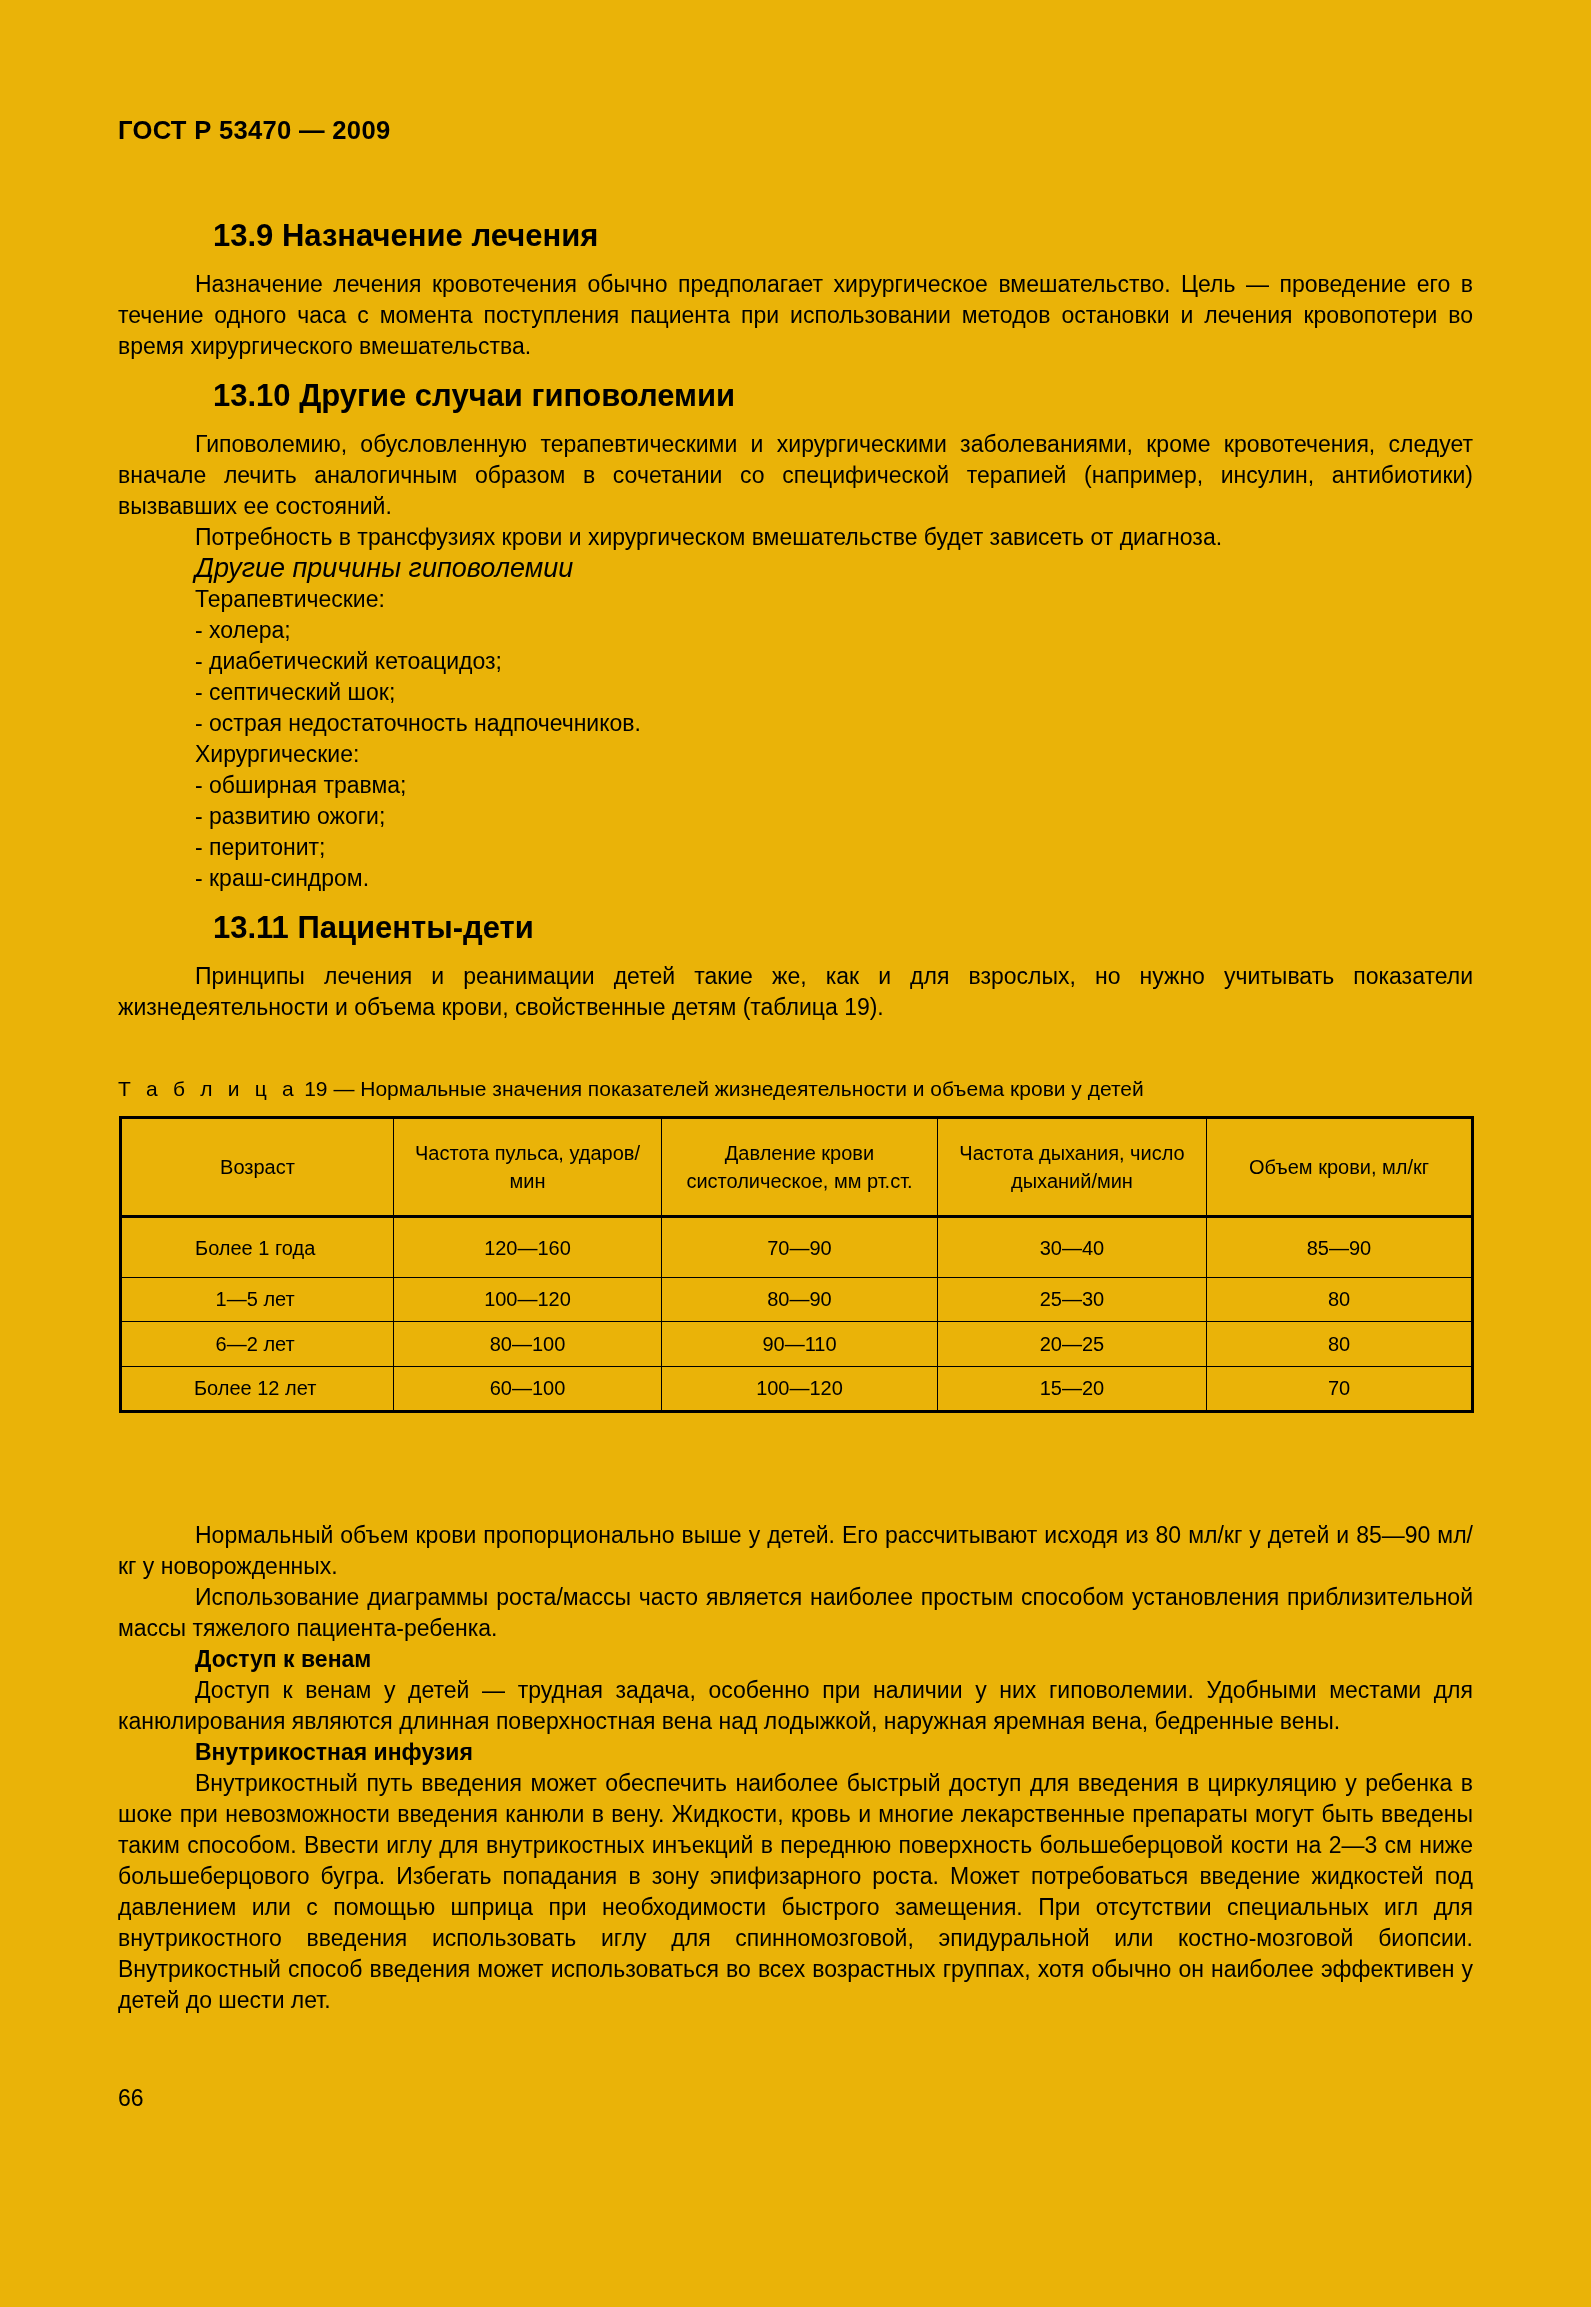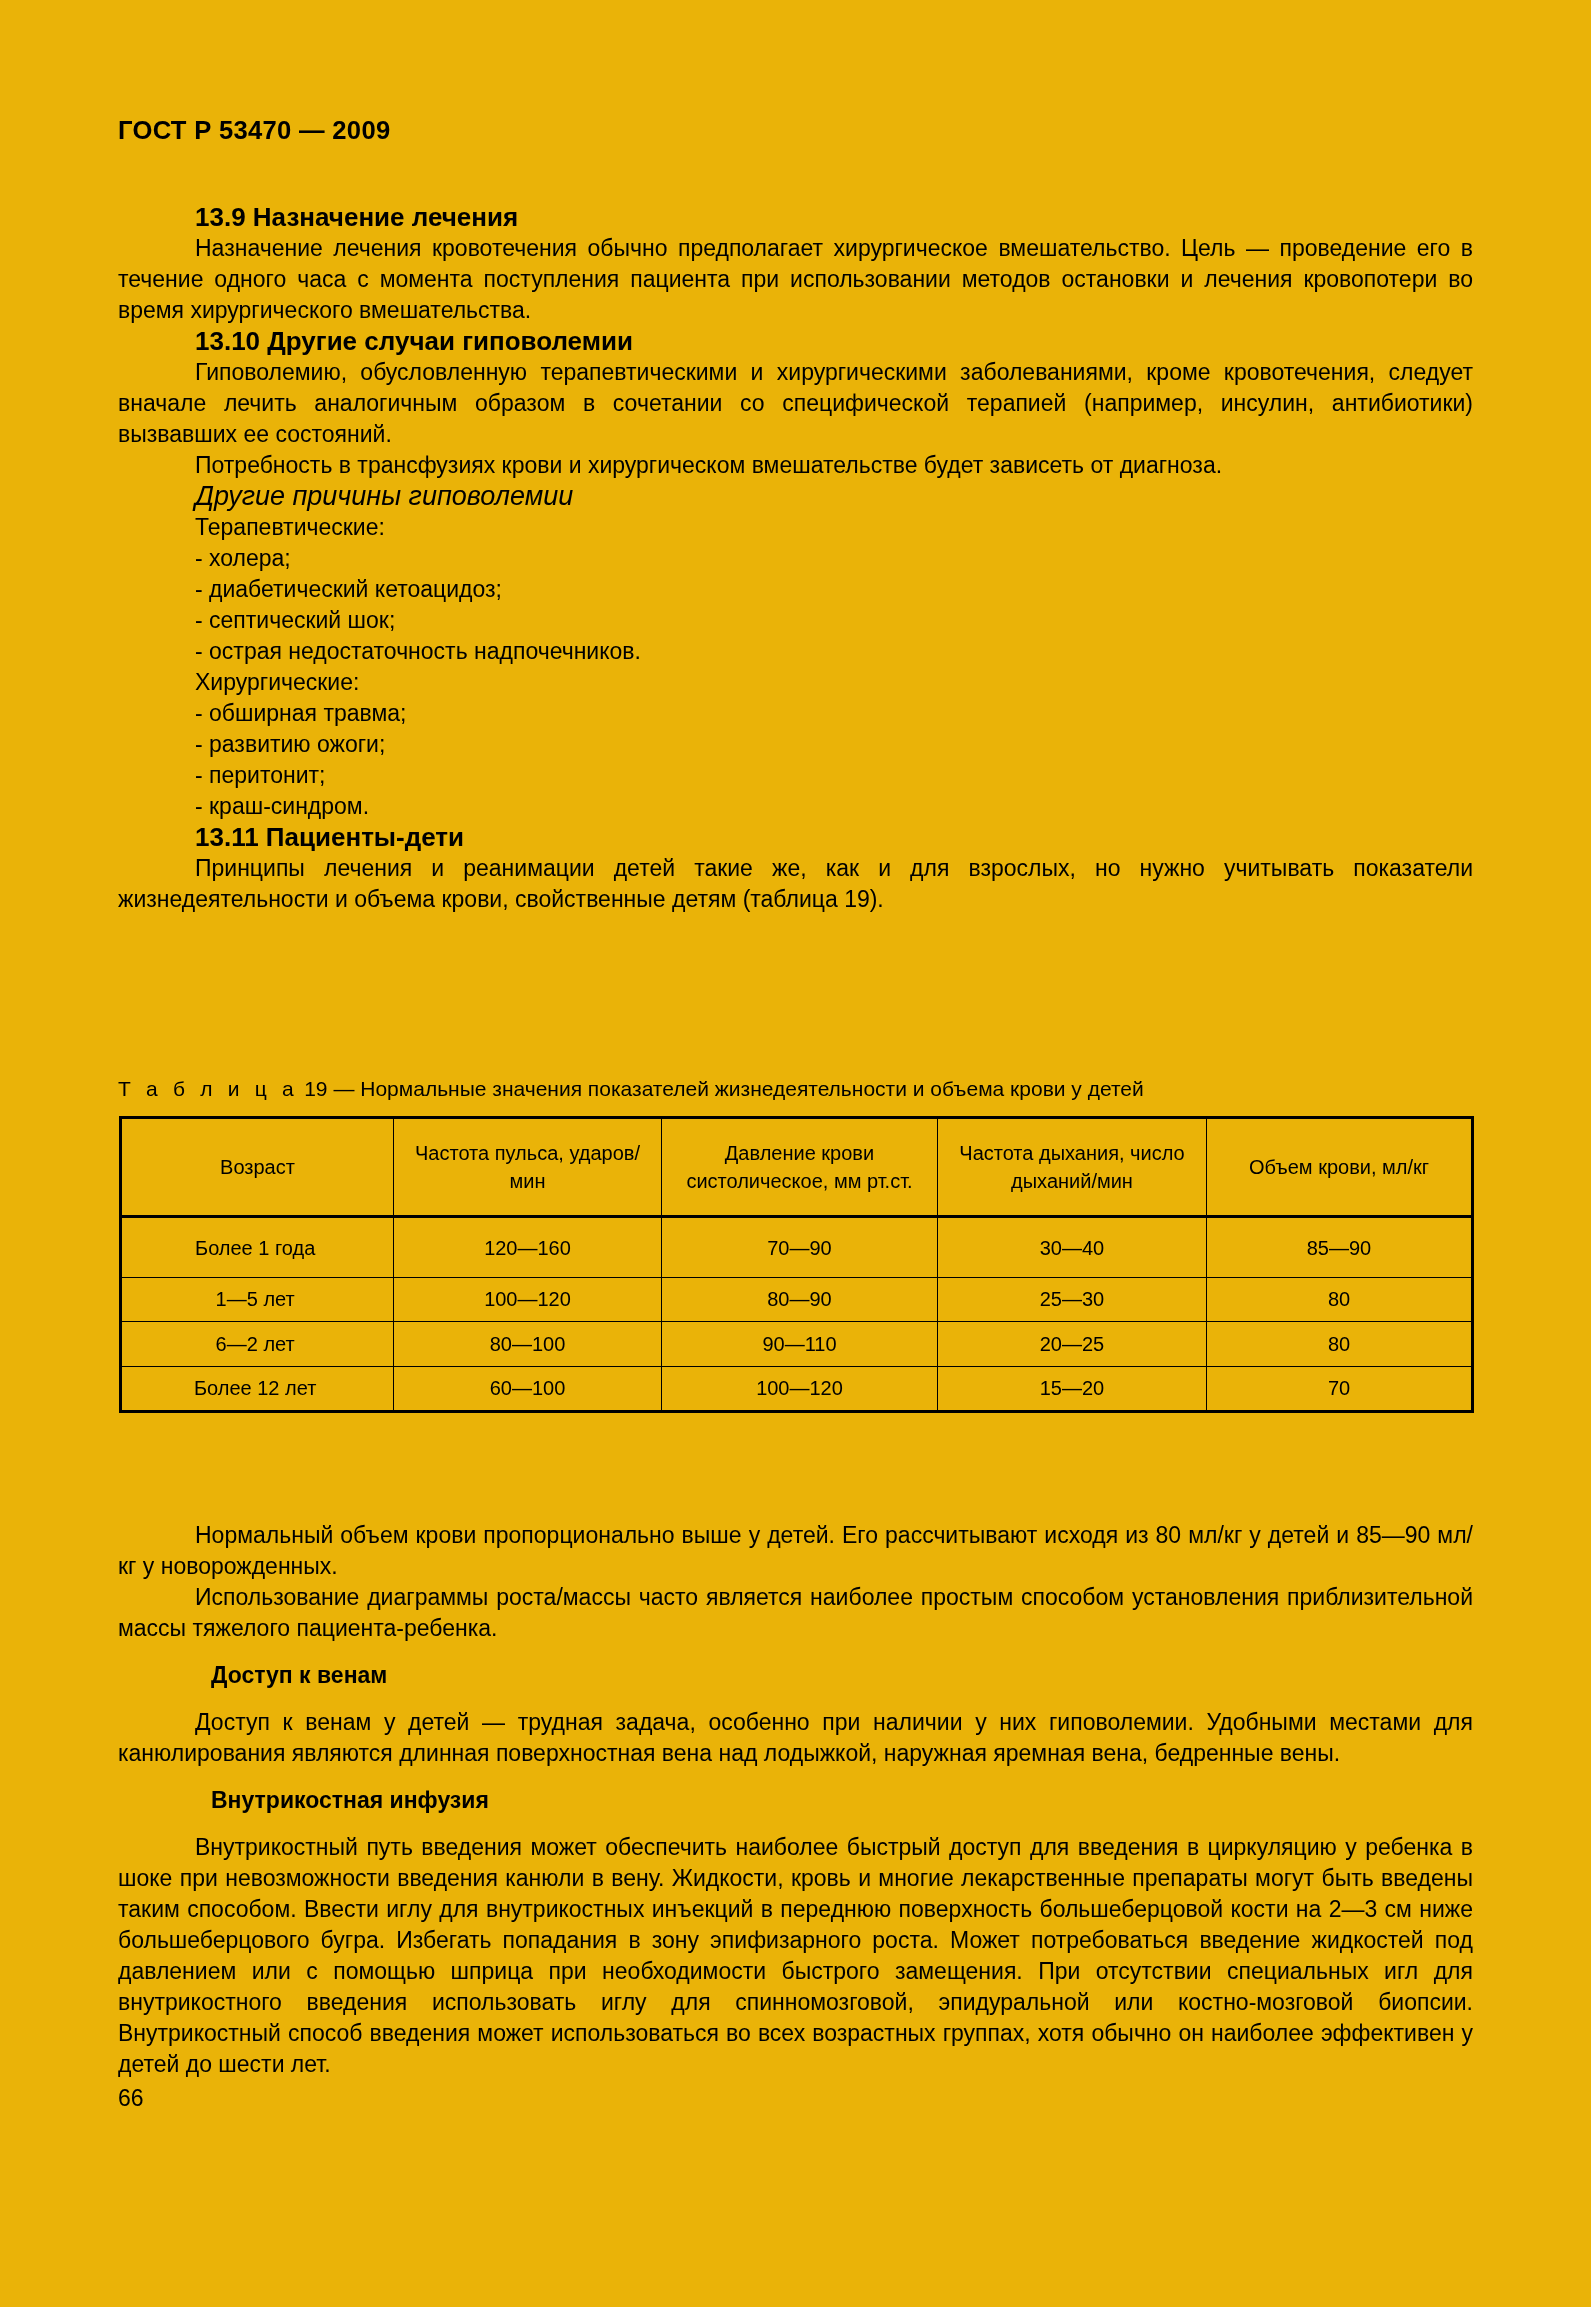--- a/index.html
+++ b/index.html
@@ -33,32 +33,32 @@
 
   
   .content {
     position: absolute;
     left: 118px;
     top: 202px;
     width: 1355px;
   }
 
   .sec-head {
-    font-size: 26px;
+    font-size: 31px;
     font-weight: bold;
     line-height: 31px;
     text-indent: 77px;
-    margin: 0;
+    margin: 18px;
   }
   .sub-head {
     font-size: 23px;
     font-weight: bold;
     line-height: 31px;
     text-indent: 77px;
-    margin: 16px;
+    margin: 0;
   }
   .para {
     font-size: 23px;
     line-height: 31px;
     text-align: justify;
     text-indent: 77px;
     margin: 0;
     hyphens: manual;
   }
   .para-italic {

